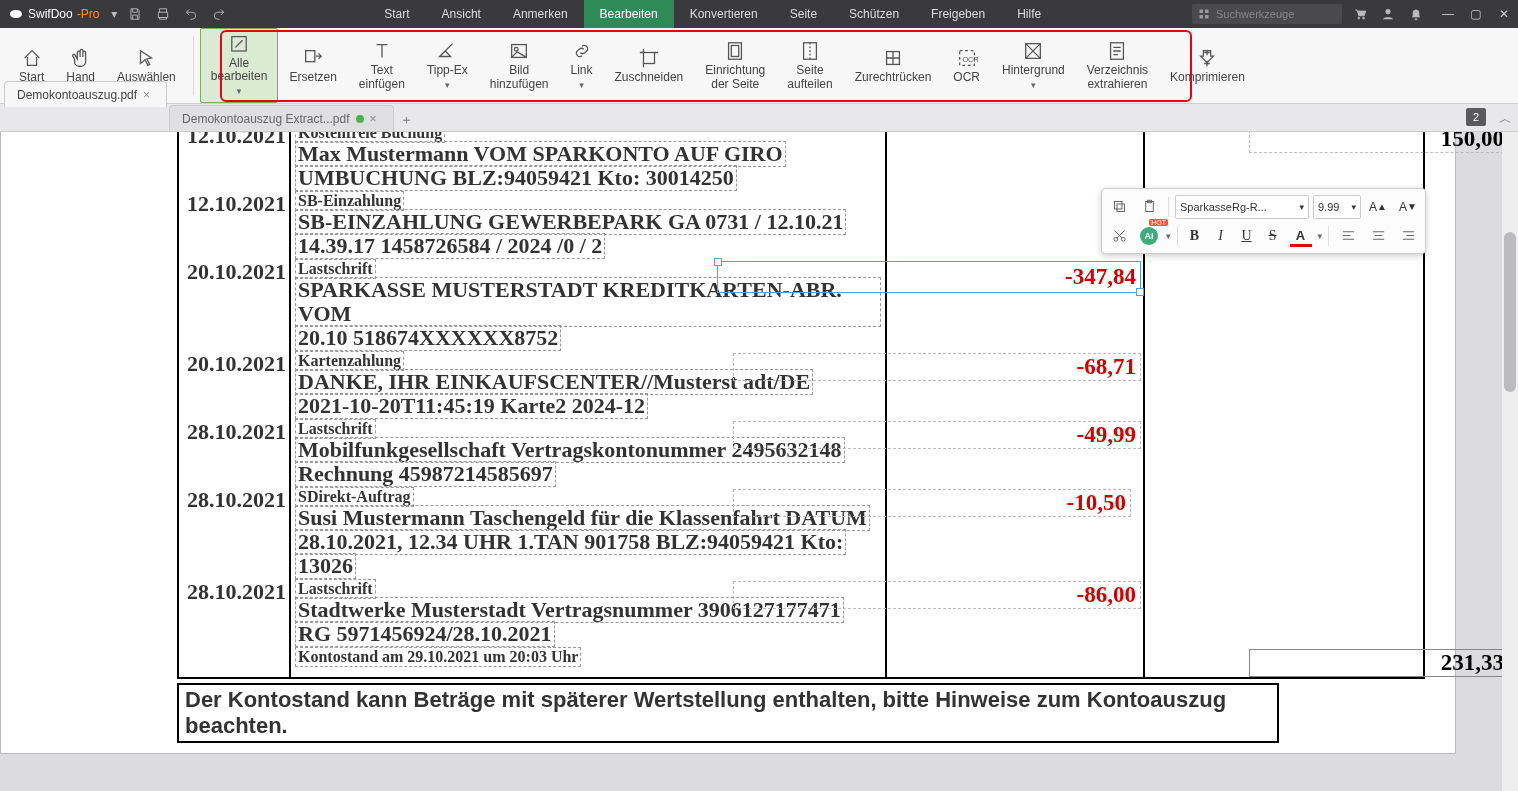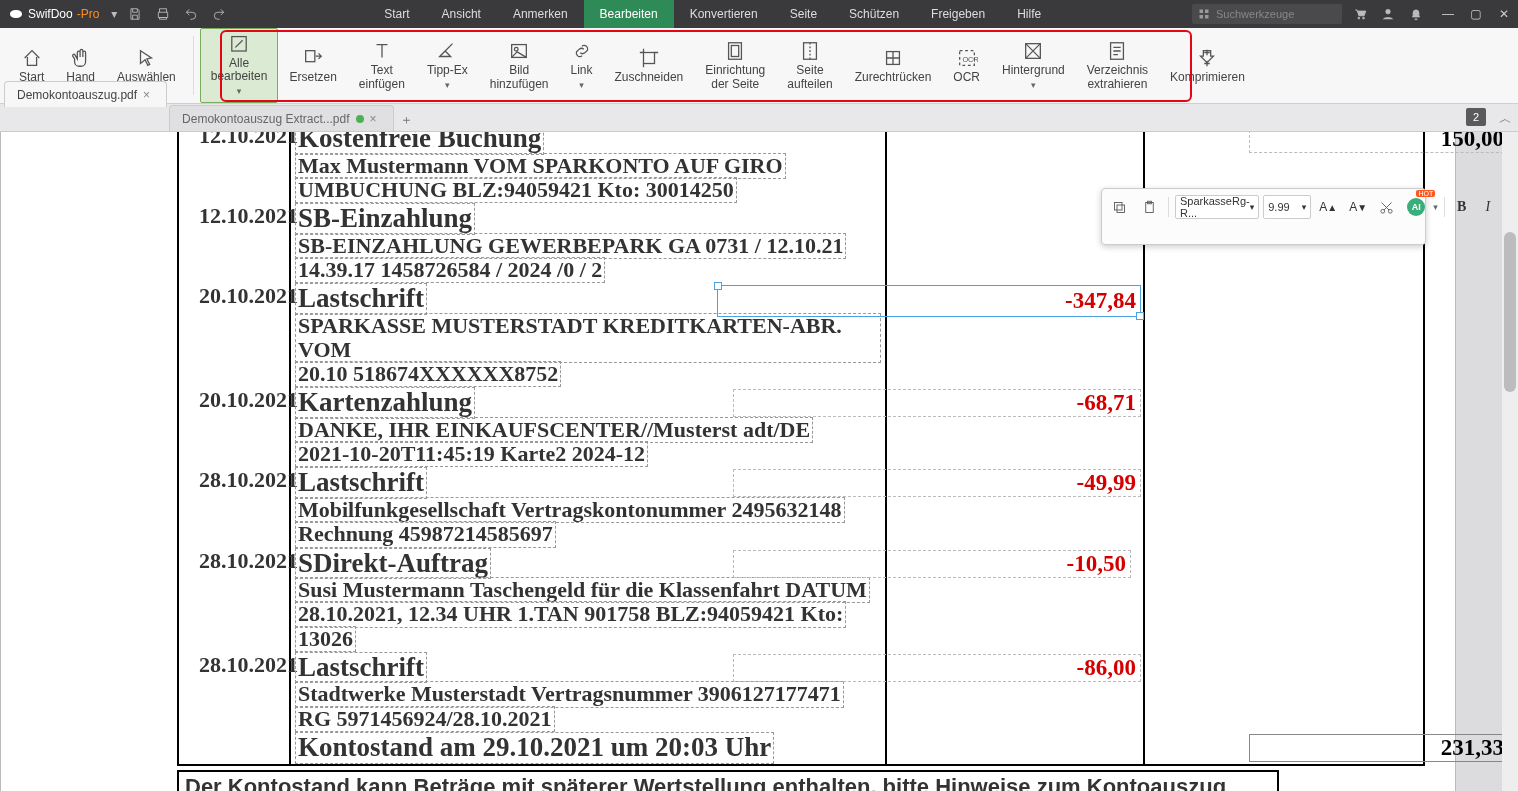--- a/index.html
+++ b/index.html
@@ -47,39 +47,39 @@
   .page-badge{position:absolute;right:32px;top:4px;width:20px;height:18px;background:#5a5a5c;color:#fff;display:flex;align-items:center;justify-content:center;font-size:11px;border-radius:2px;}
   .collapse-rib{position:absolute;right:6px;top:6px;color:#666;}
 
   
   .doc-area{position:relative;height:659px;background:#dcdcde;overflow:hidden;}
   .page{position:absolute;left:0;top:-10px;width:1456px;background:#fff;border:1px solid #bbb;padding-bottom:10px;}
 
   
   .stmt{padding:0;}
   .row{display:flex;border-left:2px solid #000;border-right:2px solid #000;}
-  .col-date{width:112px;border-right:2px solid #000;padding:0 20px;font-size:22px;font-family:Georgia,serif;font-weight:600;}
+  .col-date{width:112px;border-right:2px solid #000;padding:0 8px;font-size:22px;font-family:Georgia,serif;font-weight:600;}
   .col-desc{width:596px;border-right:2px solid #000;padding:0 4px;}
   .col-mid{width:258px;border-right:2px solid #000;}
   .col-amt{width:262px;padding:0 4px;}
-  .desc-title{font-size:27px;font-family:Georgia,serif;font-weight:600;border:1px dashed #999;display:inline-block;padding:0 2px;line-height:1.1;}
+  .desc-title{font-size:16px;font-family:Georgia,serif;font-weight:600;border:1px dashed #999;display:inline-block;padding:0 2px;line-height:1.1;}
   .desc-line{font-size:22px;font-family:Georgia,serif;font-weight:600;border:1px dashed #999;display:inline-block;padding:0 2px;margin-top:-2px;line-height:1.1;}
   .amt-box{border:1px dashed #bbb;text-align:right;padding:0 4px;font-size:23px;font-family:Georgia,serif;font-weight:600;color:#d40000;margin-top:2px;}
   .amt-box.black{color:#000;}
   .amt-selected{border:1.5px solid #4aa0e0;position:relative;padding:2px 4px;}
   .handles::before,.handles::after{content:'';position:absolute;width:6px;height:6px;background:#fff;border:1px solid #4aa0e0;}
   .handles::before{left:-4px;top:-4px;}
   .handles::after{right:-4px;bottom:-4px;}
   .row.last{border-bottom:2px solid #000;}
   .row.first{} 
   
   .footer-box{margin:4px 176px 0 176px;border:2px solid #000;padding:2px 6px;font-size:22px;font-family:Georgia,serif;font-weight:600;}
 
   
-  .float-toolbar{position:absolute;left:1101px;top:56px;width:325px;height:57px;background:#fcfcfd;border:1px solid #ccc;border-radius:4px;box-shadow:0 2px 6px rgba(0,0,0,.2);padding:4px;display:flex;gap:2px;}
+  .float-toolbar{position:absolute;left:1101px;top:56px;width:325px;height:66px;background:#fcfcfd;border:1px solid #ccc;border-radius:4px;box-shadow:0 2px 6px rgba(0,0,0,.2);padding:4px;display:flex;flex-direction:column;gap:2px;}
   .ft-row{display:flex;align-items:center;gap:4px;height:28px;}
   .ft-btn{width:26px;height:26px;display:flex;align-items:center;justify-content:center;border-radius:3px;cursor:pointer;}
   .ft-btn svg{width:15px;height:15px;fill:none;stroke:#555;stroke-width:1.4;}
   .ai-badge{position:relative;}
   .ai-badge .hot{position:absolute;top:-4px;right:-6px;background:#ff5722;color:#fff;font-size:7px;padding:0 2px;border-radius:2px;}
   .ai-circle{width:18px;height:18px;border-radius:50%;background:#3aae7a;color:#fff;font-size:9px;display:flex;align-items:center;justify-content:center;font-weight:bold;}
   .font-select{flex:1;height:24px;border:1px solid #ccc;border-radius:2px;padding:0 4px;display:flex;align-items:center;justify-content:space-between;font-size:11px;color:#333;background:#fff;}
   .size-select{width:48px;height:24px;border:1px solid #ccc;border-radius:2px;padding:0 4px;display:flex;align-items:center;justify-content:space-between;font-size:11px;background:#fff;}
   .ft-sep{width:1px;height:20px;background:#ddd;margin:0 2px;}
   .fmt{font-family:Georgia,serif;font-size:14px;font-weight:bold;width:22px;text-align:center;}

